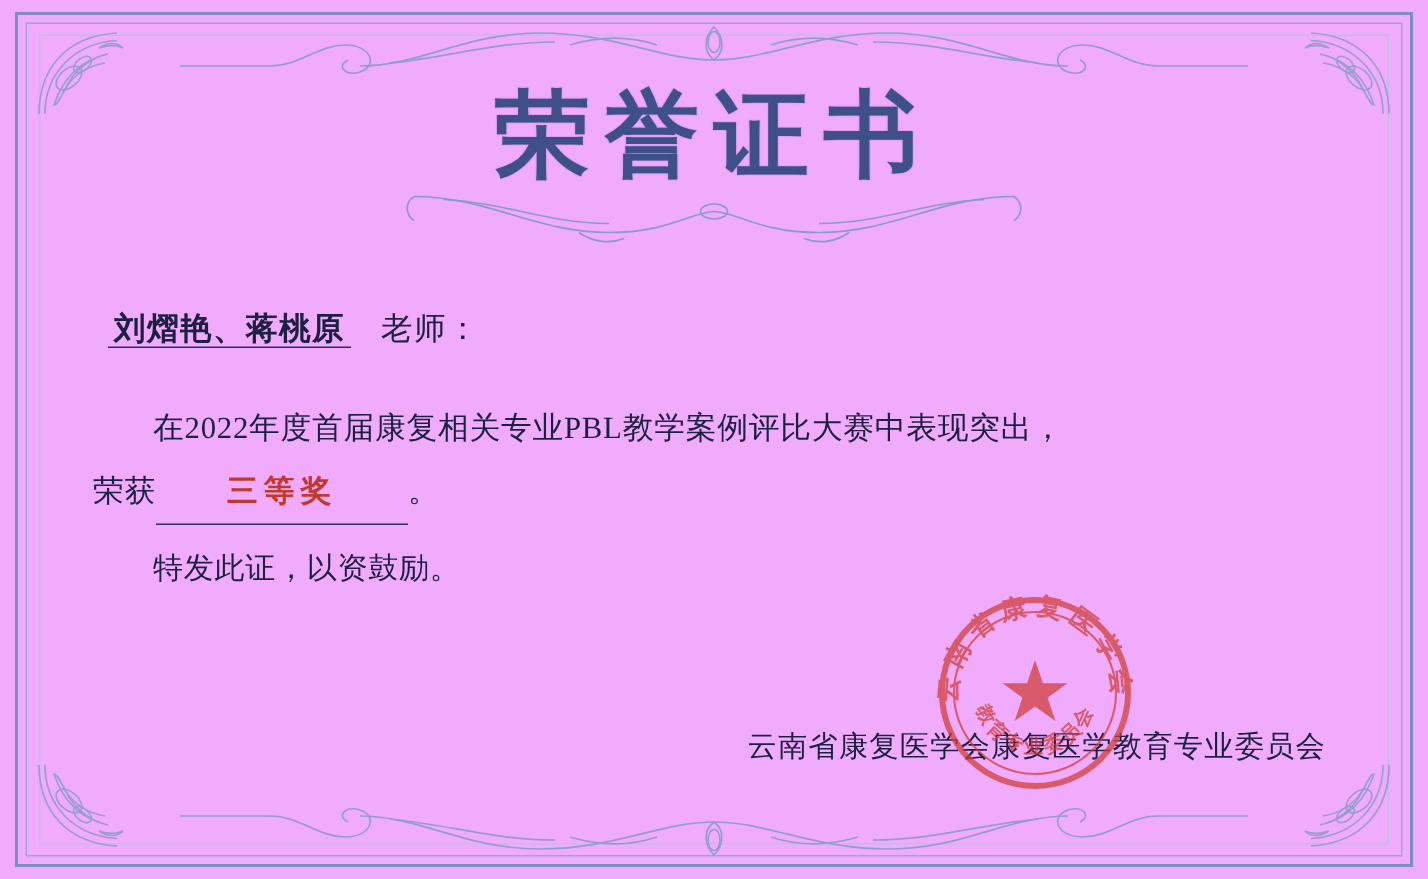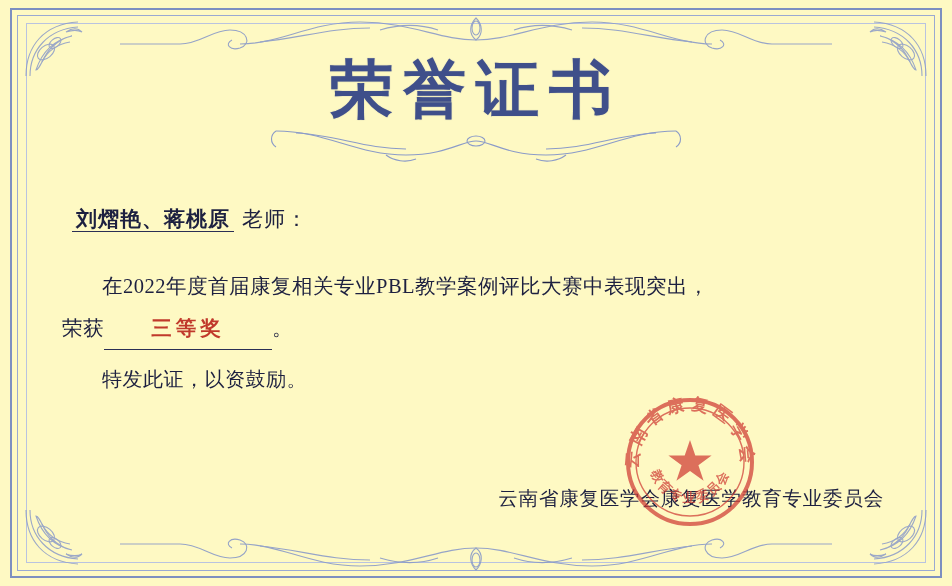--- a/index.html
+++ b/index.html
@@ -11,21 +11,21 @@
     width: 952px;
     height: 586px;
     font-family: "Liberation Serif", serif;
     overflow: hidden;
   }
 
   .certificate {
     position: relative;
     width: 952px;
     height: 586px;
-    background: #fef9c3;
+    background: #f0abfc;
     box-sizing: border-box;
   }
 
   
   .frame-outer {
     position: absolute;
     left: 10px;
     top: 8px;
     right: 10px;
     bottom: 8px;
@@ -113,21 +113,21 @@
     white-space: nowrap;
   }
   .salutation .name {
     font-weight: 700;
     border-bottom: 1.5px solid #2b2f55;
     padding: 0 4px 0 4px;
     letter-spacing: 1px;
   }
   .salutation .suffix {
     letter-spacing: 1px;
-    margin-left: 8px;
+    margin-left: 20px;
   }
 
   .para {
     margin-top: 26px;
     font-size: 20.5px;
     letter-spacing: 0.5px;
     text-indent: 40px;
     line-height: 2.0;
   }
   .award-line {

